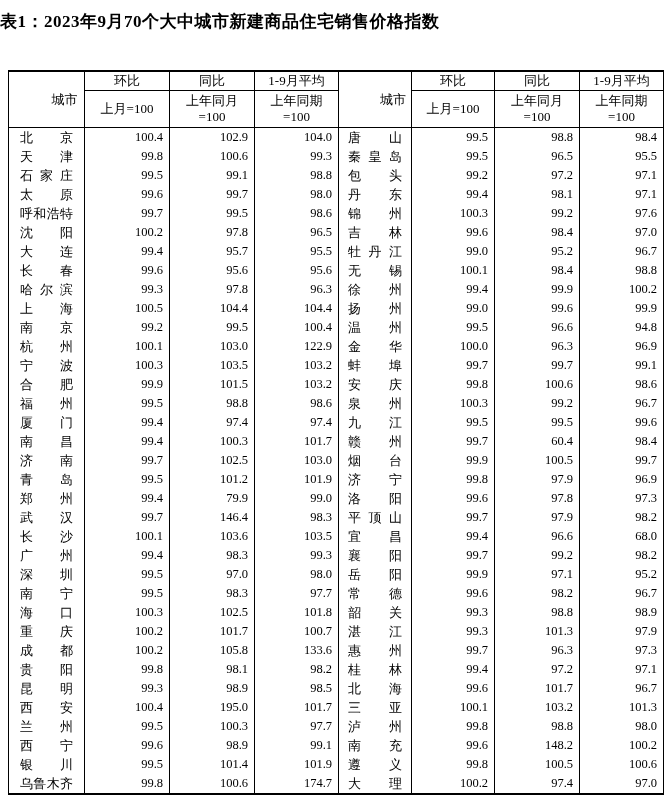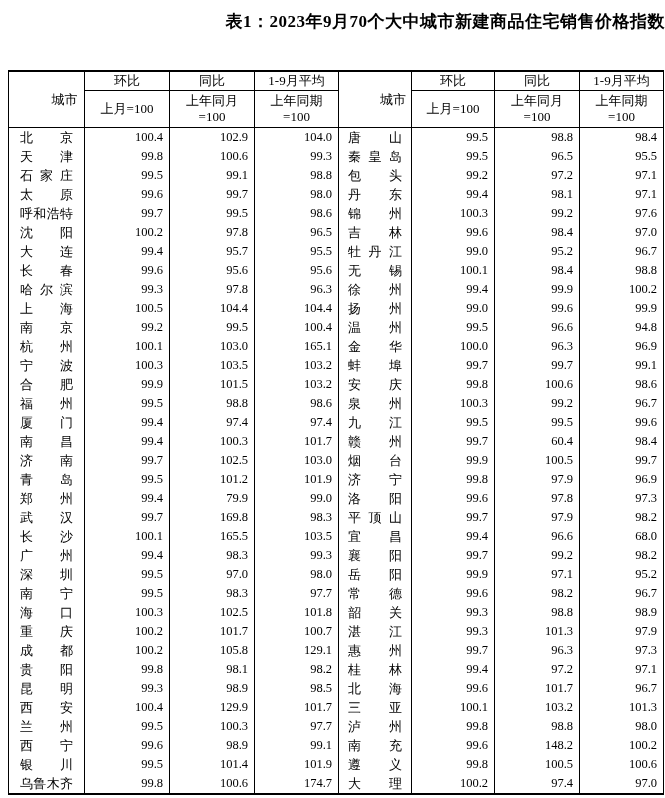--- a/index.html
+++ b/index.html
@@ -4,21 +4,21 @@
 <style>
   html,body { margin:0; padding:0; background:#ffffff; }
   body {
     width:665px; height:798px; overflow:hidden;
     font-family:"Liberation Serif","DejaVu Serif",serif;
     color:#000;
   }
   .page { width:665px; height:798px; position:relative; background:#fff; }
   .title {
     padding-top:11px;
-    text-align:right;
+    text-align:left;
     font-size:17px;
     font-weight:bold;
     letter-spacing:0.5px;
     line-height:22px;
   }
   table.price-table {
     border-collapse:collapse;
     table-layout:fixed;
     width:655px;
     margin:37px 0 0 8px;
@@ -331,21 +331,21 @@
         </tr>
         <tr>
           <td class="city">
             <div class="city-name">
               <span>杭</span>
               <span>州</span>
             </div>
           </td>
           <td class="val">100.1</td>
           <td class="val">103.0</td>
-          <td class="val">165.1</td>
+          <td class="val">122.9</td>
           <td class="city city-r">
             <div class="city-name">
               <span>金</span>
               <span>华</span>
             </div>
           </td>
           <td class="val">100.0</td>
           <td class="val">96.3</td>
           <td class="val">96.9</td>
         </tr>
@@ -510,42 +510,42 @@
           <td class="val">97.3</td>
         </tr>
         <tr>
           <td class="city">
             <div class="city-name">
               <span>武</span>
               <span>汉</span>
             </div>
           </td>
           <td class="val">99.7</td>
-          <td class="val">169.8</td>
+          <td class="val">146.4</td>
           <td class="val">98.3</td>
           <td class="city city-r">
             <div class="city-name">
               <span>平</span>
               <span>顶</span>
               <span>山</span>
             </div>
           </td>
           <td class="val">99.7</td>
           <td class="val">97.9</td>
           <td class="val">98.2</td>
         </tr>
         <tr>
           <td class="city">
             <div class="city-name">
               <span>长</span>
               <span>沙</span>
             </div>
           </td>
           <td class="val">100.1</td>
-          <td class="val">165.5</td>
+          <td class="val">103.6</td>
           <td class="val">103.5</td>
           <td class="city city-r">
             <div class="city-name">
               <span>宜</span>
               <span>昌</span>
             </div>
           </td>
           <td class="val">99.4</td>
           <td class="val">96.6</td>
           <td class="val">68.0</td>
@@ -652,21 +652,21 @@
         </tr>
         <tr>
           <td class="city">
             <div class="city-name">
               <span>成</span>
               <span>都</span>
             </div>
           </td>
           <td class="val">100.2</td>
           <td class="val">105.8</td>
-          <td class="val">129.1</td>
+          <td class="val">133.6</td>
           <td class="city city-r">
             <div class="city-name">
               <span>惠</span>
               <span>州</span>
             </div>
           </td>
           <td class="val">99.7</td>
           <td class="val">96.3</td>
           <td class="val">97.3</td>
         </tr>
@@ -711,21 +711,21 @@
           <td class="val">96.7</td>
         </tr>
         <tr>
           <td class="city">
             <div class="city-name">
               <span>西</span>
               <span>安</span>
             </div>
           </td>
           <td class="val">100.4</td>
-          <td class="val">129.9</td>
+          <td class="val">195.0</td>
           <td class="val">101.7</td>
           <td class="city city-r">
             <div class="city-name">
               <span>三</span>
               <span>亚</span>
             </div>
           </td>
           <td class="val">100.1</td>
           <td class="val">103.2</td>
           <td class="val">101.3</td>

